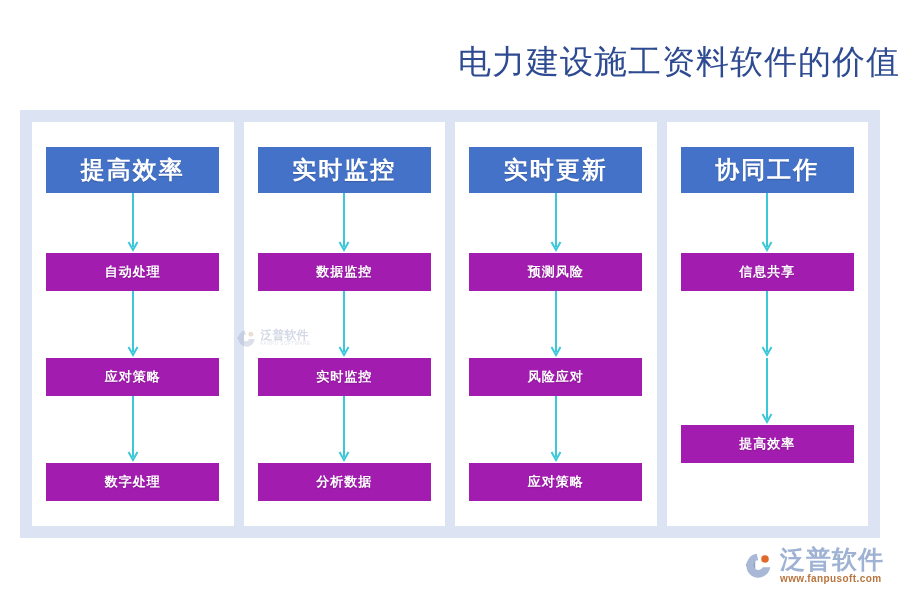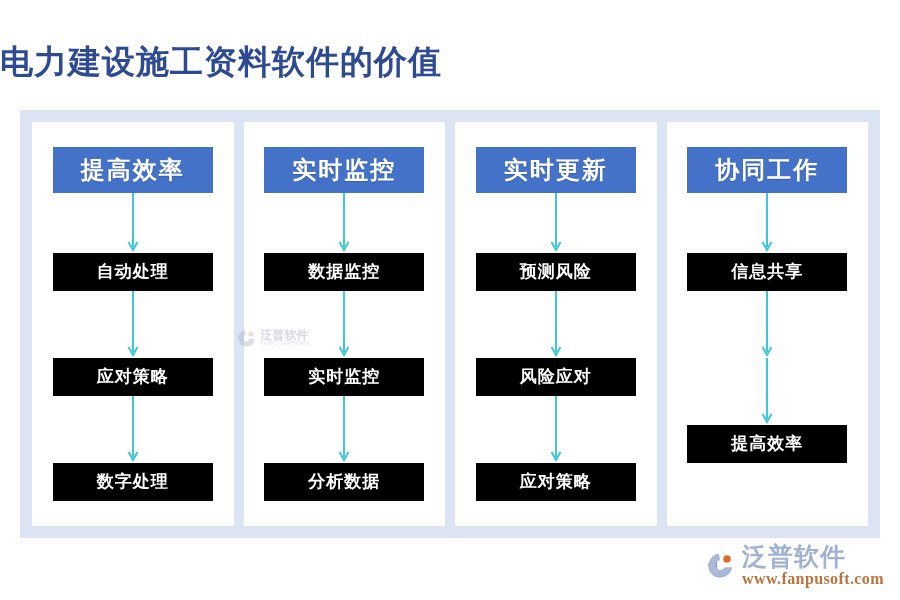--- a/index.html
+++ b/index.html
@@ -14,24 +14,24 @@
     overflow: hidden;
     position: relative;
   }
 
   
   .page-title {
     position: absolute;
     top: 40px;
     left: 0;
     width: 900px;
-    text-align: left;
+    text-align: right;
     font-family: "Liberation Serif", "DejaVu Serif", serif;
     font-size: 33px;
-    font-weight: 700;
+    font-weight: 400;
     letter-spacing: 1px;
     color: #2e4b92;
     white-space: nowrap;
   }
 
   
   .frame {
     position: absolute;
     left: 20px;
     top: 110px;
@@ -52,42 +52,42 @@
     position: relative;
     display: flex;
     flex-direction: column;
     align-items: center;
     padding-top: 25px;
     box-sizing: border-box;
   }
 
   
   .node {
-    width: 160px;
+    width: 173px;
     box-sizing: border-box;
     text-align: center;
     color: #ffffff;
     font-family: "Liberation Serif", "DejaVu Serif", serif;
     font-weight: 700;
     text-shadow: 0 1px 1px rgba(0,0,0,0.18);
     position: relative;
     z-index: 2;
   }
   .node.header {
     background: #4472c8;
     height: 46px;
     line-height: 46px;
     font-size: 24px;
     letter-spacing: 2px;
   }
   .node.step {
-    background: #000000;
+    background: #a21caf;
     height: 38px;
     line-height: 38px;
-    font-size: 17px;
+    font-size: 13px;
     letter-spacing: 1px;
   }
 
   
   .connector {
     width: 173px;
     position: relative;
     z-index: 1;
     display: flex;
     justify-content: center;
@@ -160,22 +160,22 @@
   .logo-cn {
     font-family: "Liberation Sans", "DejaVu Sans", sans-serif;
     font-size: 25px;
     font-weight: 700;
     color: #9fb2d3;
     line-height: 1.05;
     letter-spacing: 1px;
     white-space: nowrap;
   }
   .logo-url {
-    font-family: Liberation Serif, serif;
-    font-size: 16px;
+    font-family: Liberation Sans, sans-serif;
+    font-size: 10px;
     font-weight: 700;
     color: #b8753f;
     letter-spacing: 0.4px;
     line-height: 1.1;
     margin-top: 1px;
     white-space: nowrap;
   }
 </style>
 </head>
 <body>

